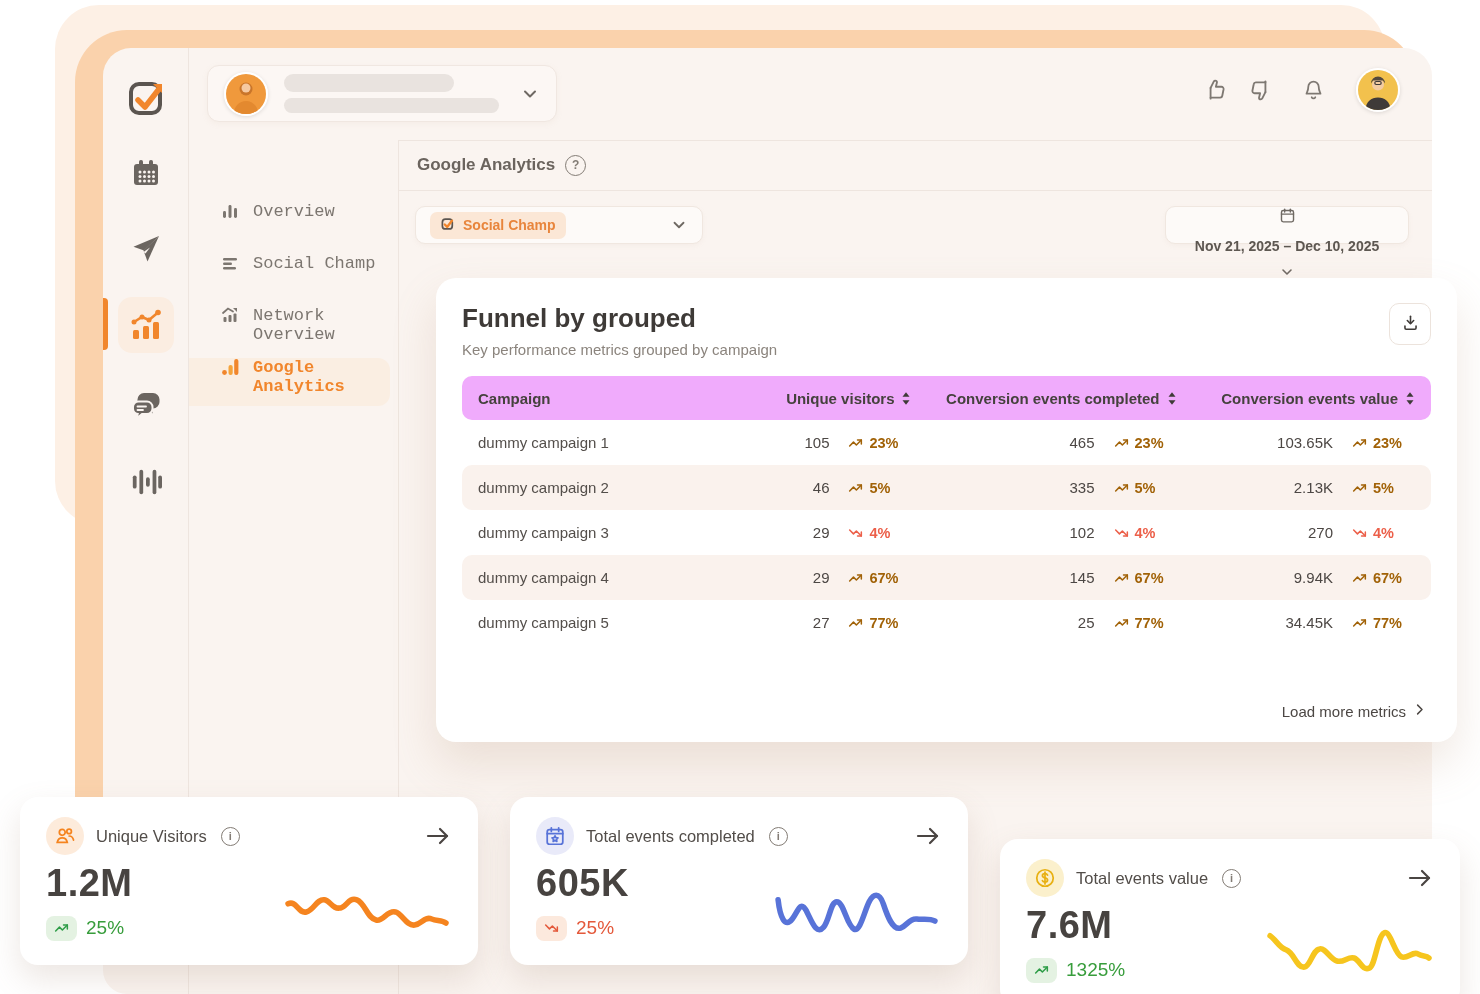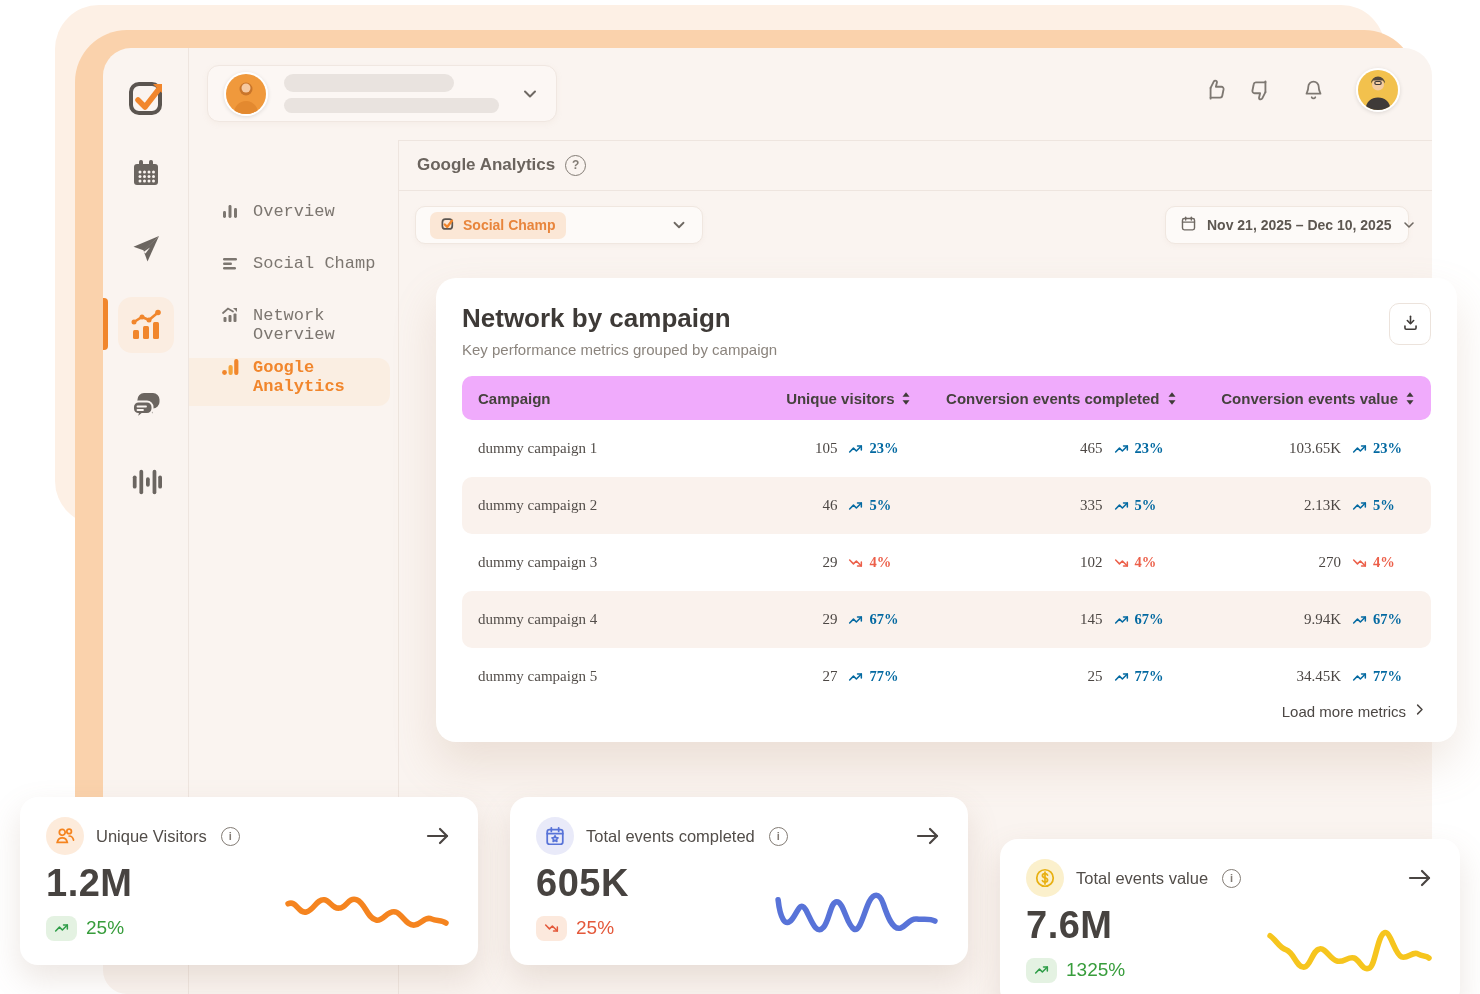--- a/index.html
+++ b/index.html
@@ -32,39 +32,39 @@
   
   .pageheader{position:absolute;left:296px;top:92px;right:0;height:50px;display:flex;align-items:center;gap:10px;padding-left:18px;}
   .page-title{font-size:17px;font-weight:700;color:#6B645E;}
   .circ-ic{width:21px;height:21px;border:1.7px solid #837C75;border-radius:50%;display:flex;align-items:center;justify-content:center;font-size:12px;font-weight:700;color:#837C75;box-sizing:border-box;cursor:pointer;}
   
   .toolbar{position:absolute;left:312px;top:158px;right:23px;height:38px;display:flex;justify-content:space-between;}
   .picker{background:#FDFAF8;border:1px solid #F0E7E0;border-radius:10px;display:flex;align-items:center;padding:0 14px;box-sizing:border-box;cursor:pointer;box-shadow:0 2px 5px rgba(190,160,135,.07);}
   .src-picker{width:288px;justify-content:space-between;}
   .src-pill{display:flex;align-items:center;gap:8px;background:#FBE7D6;border-radius:7px;padding:4px 10px;}
   .src-label{font-size:14px;font-weight:700;color:#E8853C;}
-  .date-picker{width:244px;gap:10px;}
+  .date-picker{width:244px;gap:10px;flex-direction:column;}
   .date-label{font-size:14px;font-weight:600;color:#5D5751;white-space:nowrap;}
   .chev{color:#6F6963;display:flex;}
   
   .funnel{position:absolute;left:333px;top:230px;width:1021px;height:464px;background:#fff;border-radius:20px;box-shadow:0 22px 45px rgba(180,140,110,.20);padding:25px 26px;box-sizing:border-box;}
   .funnel-top{display:flex;justify-content:space-between;align-items:flex-start;}
   .f-title{font-size:26px;font-weight:700;color:#3E3A37;}
   .f-sub{font-size:15px;color:#8B847D;margin-top:7px;}
   .dl-btn{width:40px;height:40px;border:1px solid #ECE3DC;border-radius:10px;background:#fff;display:flex;align-items:center;justify-content:center;color:#3E3A37;cursor:pointer;}
   .t-head,.t-row{display:grid;grid-template-columns:248px 1.05fr 1.5fr 1.35fr;align-items:center;padding:0 16px;box-sizing:border-box;}
   .t-head{height:44px;background:#f0abfc;border-radius:10px;margin-top:18px;font-size:15px;font-weight:700;color:#45413D;}
   .h-metric{display:flex;justify-content:flex-end;align-items:center;gap:7px;}
   .sort{display:flex;flex-direction:column;cursor:pointer;color:#3E3A37;}
-  .t-row{height:57px;font-size:15px;color:#534E4A;font-family:Liberation Serif, serif;}
+  .t-row{height:45px;font-size:15px;color:#534E4A;}
   .t-row.stripe{background:#FAF2ED;border-radius:10px;}
-  .cell.metric{display:flex;justify-content:flex-end;align-items:center;gap:10px;}
+  .cell.metric{display:flex;justify-content:flex-end;align-items:center;gap:18px;}
   .num{color:#4C4744;}
   .trend{display:flex;align-items:center;gap:5px;width:64px;font-weight:700;font-size:14.5px;}
-  .trend.up{color:#0369a1;}
+  .trend.up{color:#a16207;}
   .trend.down{color:#EC5F49;}
   .trend svg{flex:none;}
   .loadmore{position:absolute;right:30px;bottom:22px;display:flex;align-items:center;gap:6px;font-size:15px;color:#4C4744;cursor:pointer;}
   
   .scard{position:absolute;top:797px;width:458px;height:168px;background:#fff;border-radius:18px;box-shadow:0 14px 32px rgba(150,115,95,.18);padding:20px 26px;box-sizing:border-box;}
   .sc-top{display:flex;align-items:center;gap:12px;}
   .sc-ic{width:38px;height:38px;border-radius:50%;display:flex;align-items:center;justify-content:center;flex:none;}
   .sc-ic.c1{background:#FDEBDB;}
   .sc-ic.c2{background:#E9EAF9;}
   .sc-ic.c3{background:#FBF0CC;}
@@ -289,21 +289,21 @@
             <svg width="16" height="16" viewBox="0 0 24 24" fill="none" stroke="#6F6963" stroke-width="2.4" stroke-linecap="round" stroke-linejoin="round">
               <polyline points="6 9 12 15 18 9"></polyline>
             </svg>
           </span>
       </div>
     </div>
 
     <div class="funnel">
       <div class="funnel-top">
         <div>
-          <div class="f-title">Network by campaign</div>
+          <div class="f-title">Funnel by grouped</div>
           <div class="f-sub">Key performance metrics grouped by campaign</div>
         </div>
         <div class="dl-btn">
           <span><svg width="19" height="19" viewBox="0 0 24 24" fill="none" stroke="currentColor" stroke-width="2" stroke-linecap="round" stroke-linejoin="round">
                 <path d="M12 4v9"></path>
                 <polyline points="8 9.5 12 13.5 16 9.5"></polyline>
                 <path d="M5 16.5v2.5a1.5 1.5 0 0 0 1.5 1.5h11a1.5 1.5 0 0 0 1.5-1.5v-2.5"></path>
               </svg></span>
         </div>
       </div>

